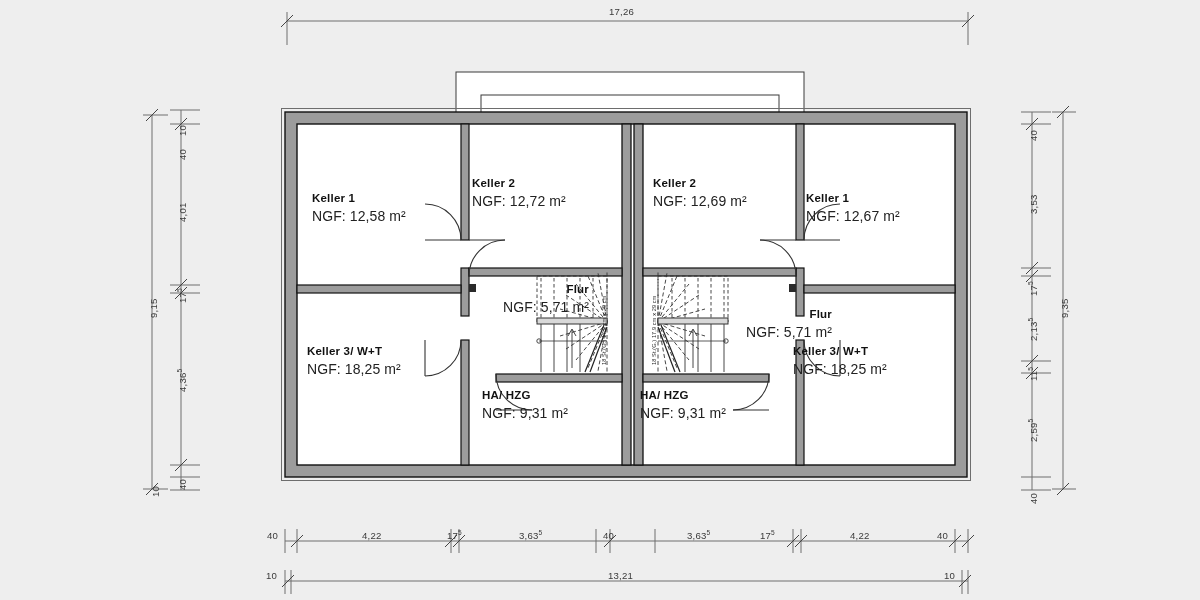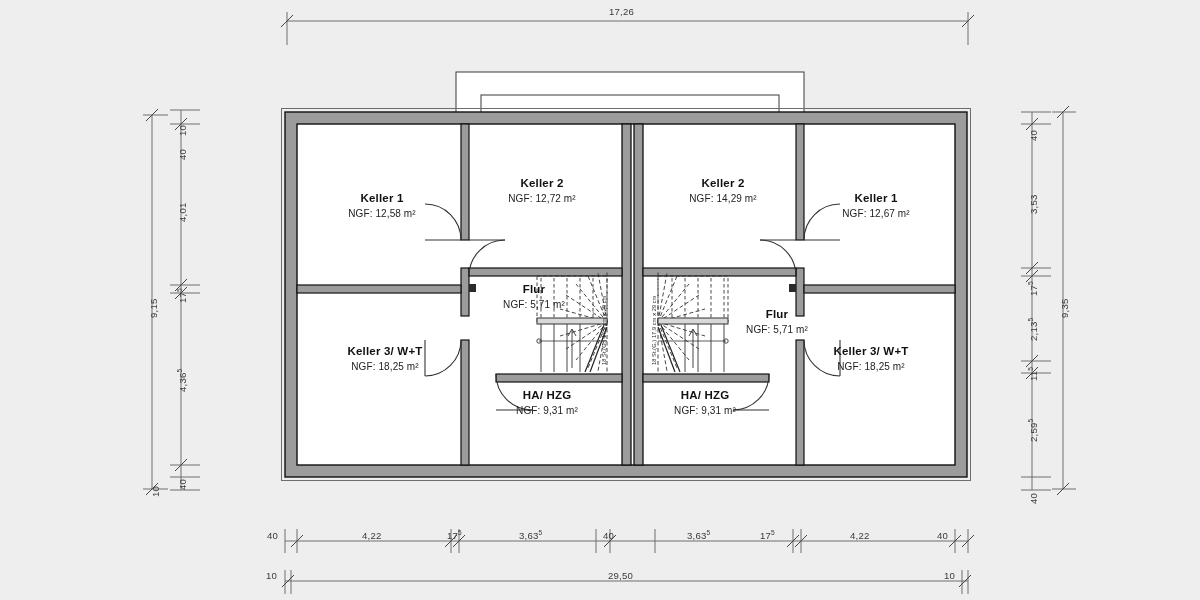--- a/index.html
+++ b/index.html
@@ -6,30 +6,30 @@
   body{
     width:1200px;height:600px;
     background:#eeeeee;
     font-family:"Liberation Sans", sans-serif;
     overflow:hidden;
   }
   #stage{position:relative;width:1200px;height:600px;}
   #stage svg{position:absolute;left:0;top:0;}
 
   
-  .room-label{position:absolute;text-align:center;line-height:1.15;}
+  .room-label{position:absolute;line-height:1.15;}
   .room-name{
     font-size:11.5px;font-weight:bold;color:#111;
     letter-spacing:.2px;white-space:nowrap;
   }
   .room-area{
-    font-size:10px;color:#222;white-space:nowrap;margin-top:3px;
+    font-size:14px;color:#222;white-space:nowrap;margin-top:3px;
     letter-spacing:.1px;
   }
-  .room-label.left-aligned{text-align:center;}
+  .room-label.left-aligned{text-align:right;}
 
   
   .dim{
     position:absolute;font-size:9.6px;color:#3a3a3a;
     white-space:nowrap;letter-spacing:.2px;
   }
   .dim sup{font-size:6.6px;vertical-align:super;line-height:0;}
   .dim.vert{transform-origin:0 0;}
   .stairtxt{
     position:absolute;font-size:5.6px;color:#2a2a2a;white-space:nowrap;
@@ -305,21 +305,21 @@
     <div class="room-area">NGF: 12,58 m²</div>
   </div>
 
   <div class="room-label" style="left:472px;top:177px;width:140px;">
     <div class="room-name">Keller 2</div>
     <div class="room-area">NGF: 12,72 m²</div>
   </div>
 
   <div class="room-label" style="left:653px;top:177px;width:140px;">
     <div class="room-name">Keller 2</div>
-    <div class="room-area">NGF: 14,29 m²</div>
+    <div class="room-area">NGF: 12,69 m²</div>
   </div>
 
   <div class="room-label" style="left:806px;top:192px;width:140px;">
     <div class="room-name">Keller 1</div>
     <div class="room-area">NGF: 12,67 m²</div>
   </div>
 
   <div class="room-label left-aligned" style="left:479px;top:283px;width:110px;">
     <div class="room-name">Flur</div>
     <div class="room-area">NGF: 5,71 m²</div>
@@ -379,16 +379,16 @@
   <div class="dim" style="left:362px;top:530px;"><span>4,22</span></div>
   <div class="dim" style="left:447px;top:530px;"><span>17</span><sup>5</sup></div>
   <div class="dim" style="left:519px;top:530px;"><span>3,63</span><sup>5</sup></div>
   <div class="dim" style="left:603px;top:530px;"><span>40</span></div>
   <div class="dim" style="left:687px;top:530px;"><span>3,63</span><sup>5</sup></div>
   <div class="dim" style="left:760px;top:530px;"><span>17</span><sup>5</sup></div>
   <div class="dim" style="left:850px;top:530px;"><span>4,22</span></div>
   <div class="dim" style="left:937px;top:530px;"><span>40</span></div>
 
   <div class="dim" style="left:266px;top:570px;">10</div>
-  <div class="dim" style="left:608px;top:570px;">29,50</div>
+  <div class="dim" style="left:608px;top:570px;">13,21</div>
   <div class="dim" style="left:944px;top:570px;">10</div>
 
 </div>
 
 </body></html>

